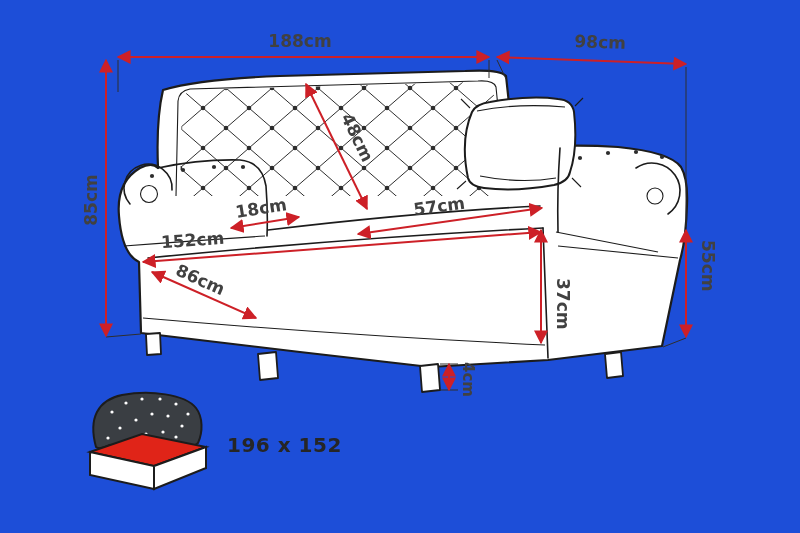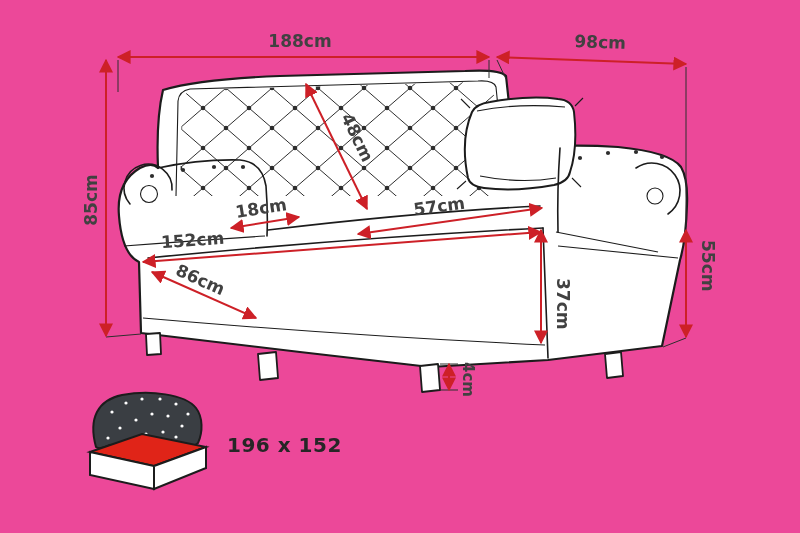--- a/index.html
+++ b/index.html
@@ -1,16 +1,16 @@
 <!DOCTYPE html>
 <html><head>
 <meta charset="utf-8">
 <style>
   html,body{margin:0;padding:0;background:#ffffff;}
-  .stage{position:relative;width:800px;height:533px;background:#ec4899;overflow:hidden;}
+  .stage{position:relative;width:800px;height:533px;background:#1d4ed8;overflow:hidden;}
   svg{display:block;}
   .dim-label{font-family:"DejaVu Sans",sans-serif;font-size:17px;font-weight:700;fill:#414141;}
   .dim-label-sm{font-family:"DejaVu Sans",sans-serif;font-size:15px;font-weight:700;fill:#414141;}
   .bed-label{font-family:"DejaVu Sans",sans-serif;font-size:20px;font-weight:700;fill:#262626;letter-spacing:.5px;}
   .red{stroke:#cd2027;stroke-width:2;fill:none;}
   .thin{stroke:#2e2e2e;stroke-width:1;fill:none;}
   .outline{stroke:#1c1c1c;stroke-width:2.2;fill:#ffffff;stroke-linejoin:round;}
   .detail{stroke:#1c1c1c;stroke-width:1.6;fill:none;stroke-linecap:round;}
   .light{stroke:#1c1c1c;stroke-width:1.1;fill:none;}
   .foot{stroke:#1c1c1c;stroke-width:1.8;fill:#ffffff;stroke-linejoin:round;}

